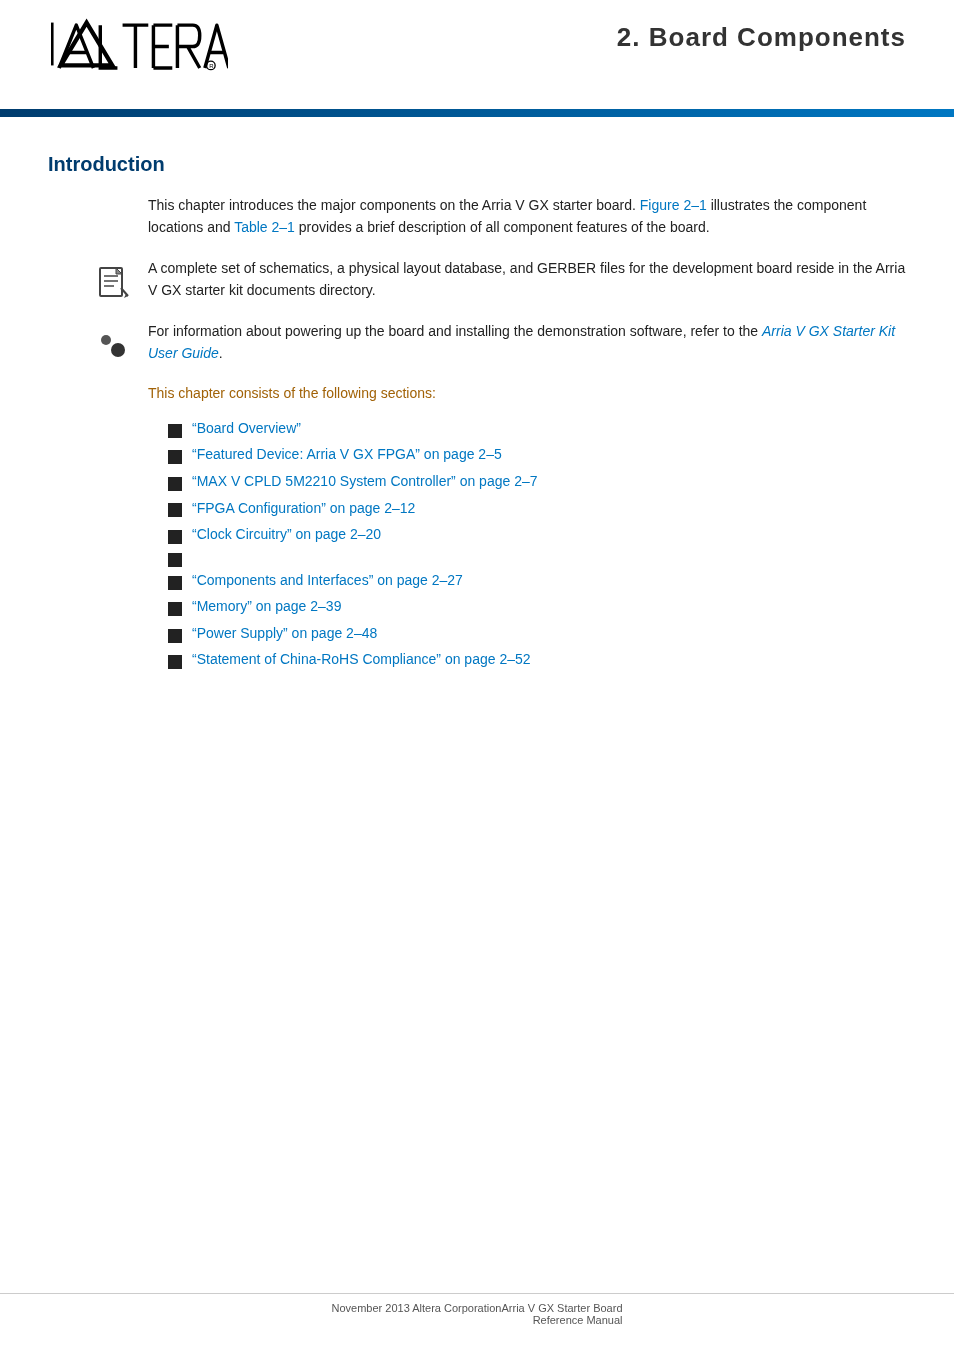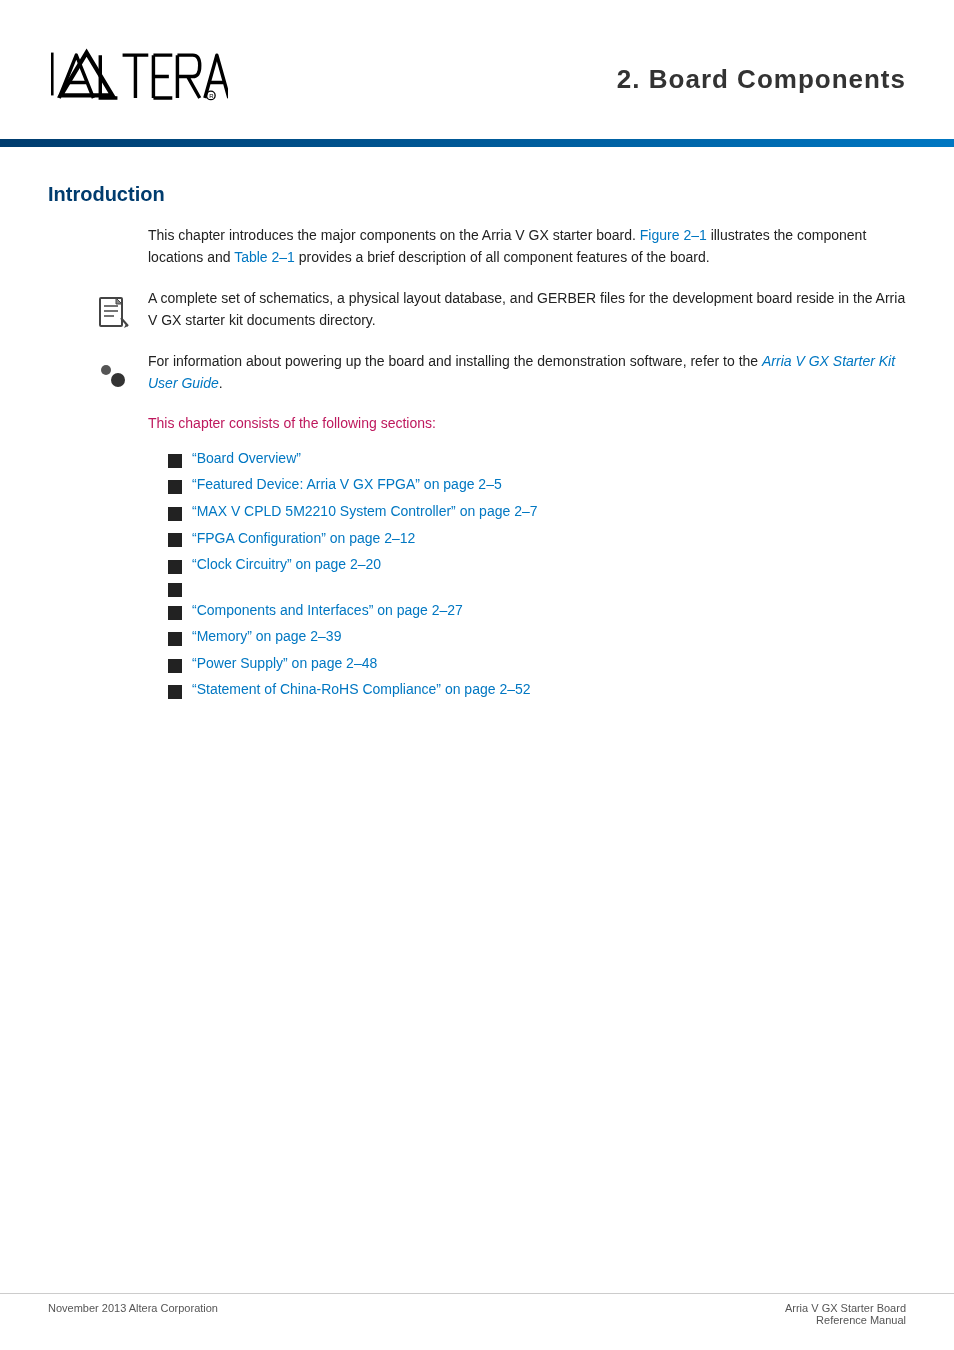--- a/index.html
+++ b/index.html
@@ -10,23 +10,23 @@
       background: #ffffff;
       font-family: Arial, Helvetica, sans-serif;
       font-size: 14px;
       color: #222222;
       position: relative;
     }
 
     
     .header {
       display: flex;
-      align-items: center;
+      align-items: flex-start;
       justify-content: space-between;
-      padding: 44px 48px 0 48px;
+      padding: 14px 48px 0 48px;
       gap: 26px;
     }
 
     .logo-area {
       width: 200px;
     }
 
     
     .logo-svg {
       width: 180px;
@@ -103,21 +103,21 @@
     .note-text a, .note-text .link {
       color: #0077c2;
       text-decoration: none;
       font-style: italic;
     }
 
     
     .sections-label {
       margin-left: 100px;
       margin-bottom: 10px;
-      color: #be185d;
+      color: #a16207;
       line-height: 1.6;
     }
 
     .toc-list {
       margin-left: 120px;
       list-style: none;
       line-height: 1.9;
     }
 
     .toc-list li {
@@ -141,21 +141,21 @@
       text-decoration: none;
     }
 
     
     .footer {
       position: absolute;
       bottom: 24px;
       left: 0;
       right: 0;
       display: flex;
-      justify-content: space-between;
+      justify-content: center;
       padding: 0 48px;
       font-size: 11px;
       color: #555;
       border-top: 1px solid #cccccc;
       padding-top: 8px;
     }
 
     .footer-left {}
     .footer-right { text-align: right; }
   </style>

